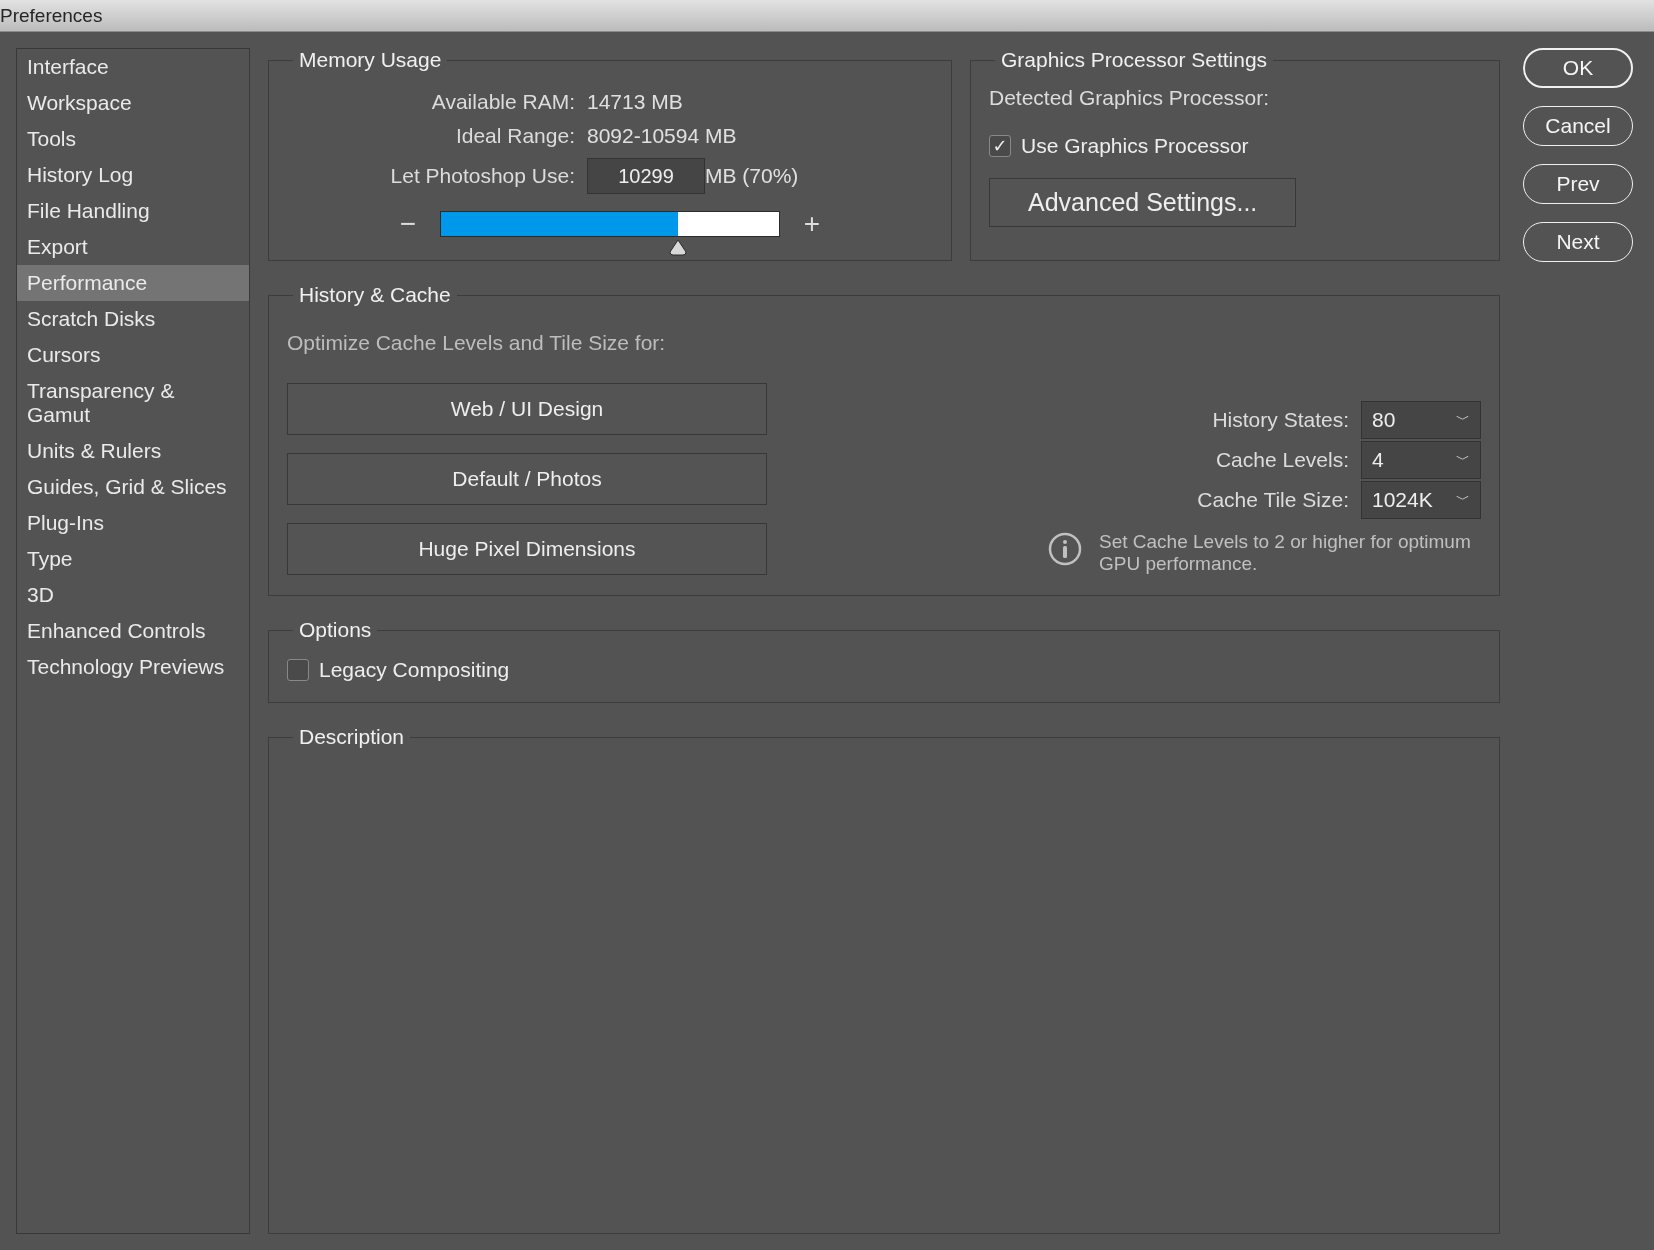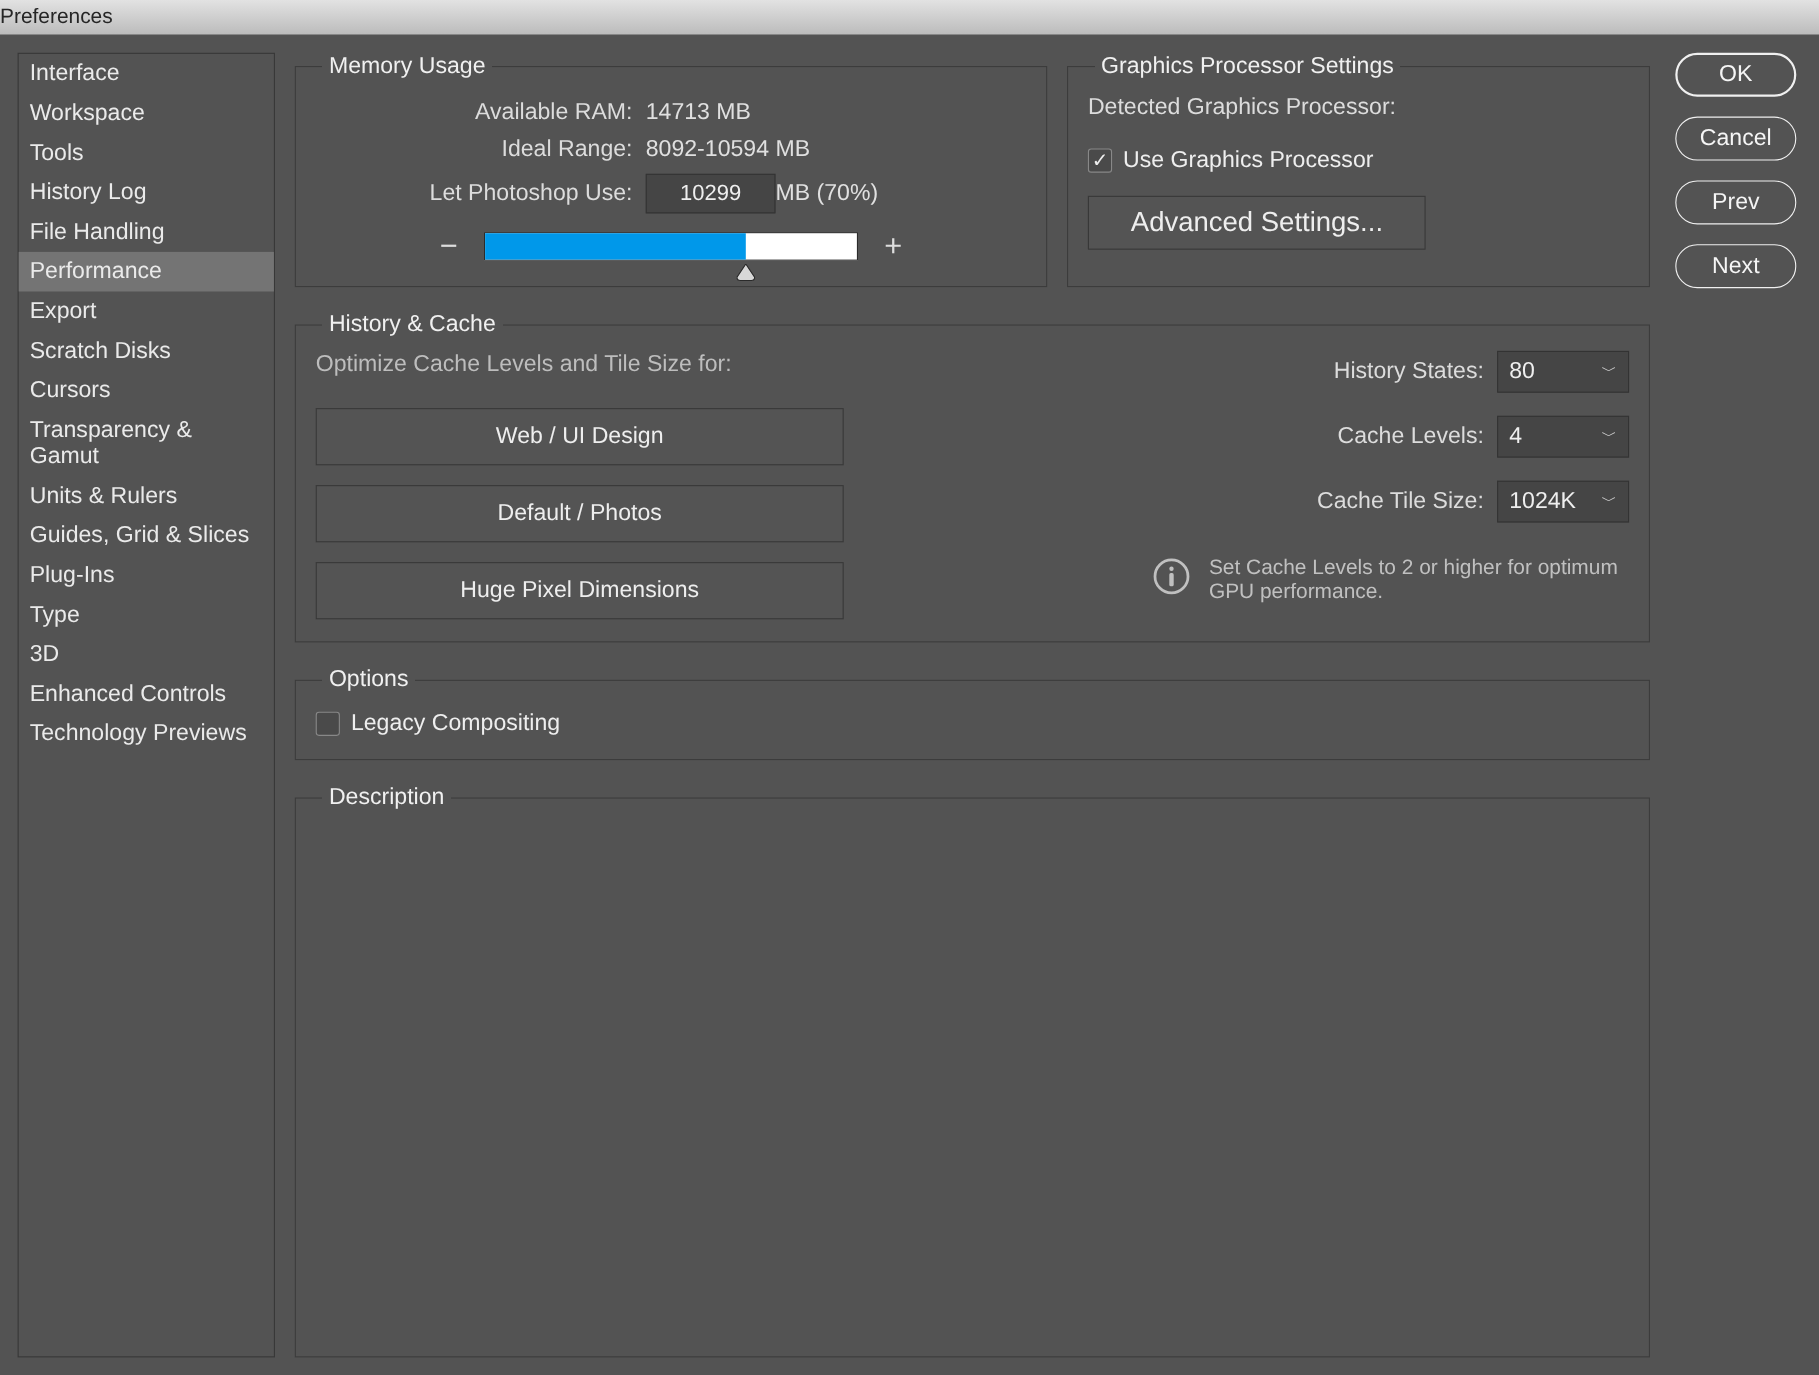--- a/index.html
+++ b/index.html
@@ -153,35 +153,36 @@
     border: 1px solid #383838;
     padding: 9px 38px;
     color: #eee;
     font-size: 25px;
     cursor: pointer;
     margin-top: 20px;
   }
   .history-content {
     display: flex;
     gap: 40px;
-    margin-top: 4px;
+    margin-top: 16px;
+    align-items: flex-end;
   }
   .opt-col { flex: 0 0 480px; display: flex; flex-direction: column; gap: 18px;}
   .opt-label { color: #bdbdbd; margin-bottom: 10px;}
   .wide-btn {
     width: 100%;
     background: #545454;
     border: 1px solid #383838;
     padding: 13px 0;
     color: #eee;
     font-size: 21px;
     cursor: pointer;
     text-align: center;
   }
-  .hc-right { flex: 1; display: flex; flex-direction: column; gap: 21px;}
+  .hc-right { flex: 1; display: flex; flex-direction: column; gap: 2px;}
   .hc-line { display: flex; align-items: center; justify-content: flex-end; gap: 12px;}
   .hc-line label { color: #dcdcdc; }
   .select-ctl {
     width: 120px; height: 38px;
     background: #454545;
     border: 1px solid #333;
     display: flex;
     align-items: center;
     padding: 0 10px;
     justify-content: space-between;
@@ -235,22 +236,22 @@
 </div>
 
 <div class="dialog">
 
   <div class="sidebar" id="sidebar">
       <div class="sidebar-item">Interface</div>
       <div class="sidebar-item">Workspace</div>
       <div class="sidebar-item">Tools</div>
       <div class="sidebar-item">History Log</div>
       <div class="sidebar-item">File Handling</div>
+      <div class="sidebar-item">Export</div>
       <div class="sidebar-item selected">Performance</div>
-      <div class="sidebar-item">Export</div>
       <div class="sidebar-item">Scratch Disks</div>
       <div class="sidebar-item">Cursors</div>
       <div class="sidebar-item">Transparency &amp; Gamut</div>
       <div class="sidebar-item">Units &amp; Rulers</div>
       <div class="sidebar-item">Guides, Grid &amp; Slices</div>
       <div class="sidebar-item">Plug-Ins</div>
       <div class="sidebar-item">Type</div>
       <div class="sidebar-item">3D</div>
       <div class="sidebar-item">Enhanced Controls</div>
       <div class="sidebar-item">Technology Previews</div>

